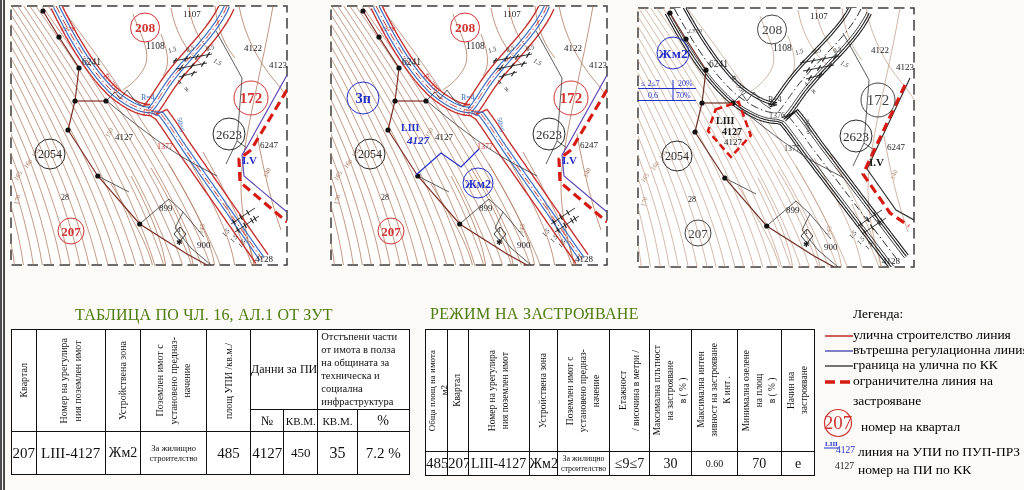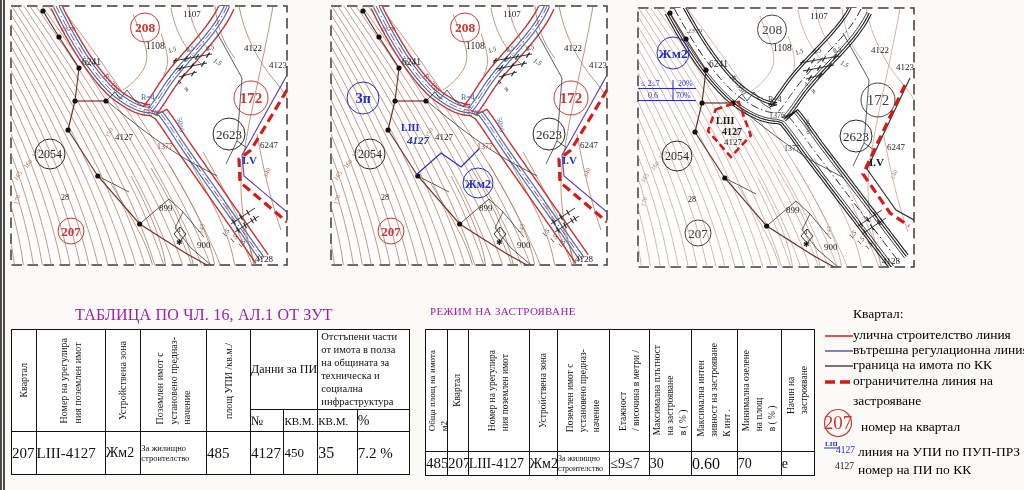--- a/index.html
+++ b/index.html
@@ -1,17 +1,17 @@
 <!DOCTYPE html>
 <html><head><meta charset="utf-8">
 <style>
 * { margin:0; padding:0; box-sizing:border-box; }
 body { width:1024px; height:490px; background:#fbfaf7; font-family:"Liberation Serif", serif; overflow:hidden; position:relative; }
 .tb { border-collapse:collapse; table-layout:fixed; position:absolute; background:#fff; }
-.tb td { border:1px solid #111; vertical-align:middle; padding:0; overflow:hidden; color:#111; }
+.tb td { border:1px solid #111; text-align:center; vertical-align:middle; padding:0; overflow:hidden; color:#111; }
 .vt { writing-mode:vertical-rl; transform:rotate(180deg); margin:0 auto; line-height:1.35; white-space:nowrap; }
 svg text { font-family:"Liberation Serif", serif; }
 </style></head>
 <body>
 
 <div style="position:absolute;left:0;top:0;width:1.8px;height:490px;background:#4b4b4b"></div>
 <div style="position:absolute;left:3px;top:0;width:2.2px;height:490px;background:#4b4b4b"></div>
 
 <svg style="position:absolute;left:10px;top:5px" width="278" height="268" viewBox="-1 -1 278 268" overflow="hidden">
 <clipPath id="clip1">
@@ -589,21 +589,21 @@
 <text x="38" y="90" font-size="8" fill="#2330c8">70%</text>
 
 <path d="M77.6,101.5 L100.6,93.9 L112.8,127.5 L92.9,148.9 L70,122.9 Z" fill="none" stroke="#d81a14" stroke-width="2.6" stroke-dasharray="7 4"></path>
 
 <text x="78" y="116" font-size="10" fill="#1a1a1a" font-weight="bold">LIII</text>
 <text x="84" y="127" font-size="10" fill="#1a1a1a" font-weight="bold">4127</text>
 <text x="86" y="137" font-size="9" fill="#1a1a1a">4127</text>
 </g>
 </svg>
 
-<div style="position:absolute;left:75px;top:306px;font-size:16px;letter-spacing:0.2px;color:#a21caf">ТАБЛИЦА ПО ЧЛ. 16, АЛ.1 ОТ ЗУТ</div>
+<div style="position:absolute;left:75px;top:306px;font-size:16px;letter-spacing:0.2px;color:#4d7c0f">ТАБЛИЦА ПО ЧЛ. 16, АЛ.1 ОТ ЗУТ</div>
 
 <div style="position:absolute;left:11px;top:329px">
     <table class="tb" style="width:397.59999999999997px">
       <colgroup>
         <col style="width:24.5px">
         <col style="width:69.3px">
         <col style="width:35.5px">
         <col style="width:65.6px">
         <col style="width:44.1px">
         <col style="width:33.4px">
@@ -645,21 +645,21 @@
           <td style="font-size:15px">485</td>
           <td style="font-size:15px">4127</td>
           <td style="font-size:13px">450</td>
           <td style="font-size:16px">35</td>
           <td style="font-size:15px">7.2 %</td>
         </tr>
       </tbody>
     </table>
   </div>
 
-<div style="position:absolute;left:430px;top:305px;font-size:11px;letter-spacing:0.35px;color:#a21caf">РЕЖИМ НА ЗАСТРОЯВАНЕ</div>
+<div style="position:absolute;left:430px;top:305px;font-size:16px;letter-spacing:0.35px;color:#4d7c0f">РЕЖИМ НА ЗАСТРОЯВАНЕ</div>
 
 <div style="position:absolute;left:425px;top:329px">
     <table class="tb" style="width:389.5px">
       <colgroup>
         <col style="width:22.1px">
         <col style="width:20.6px">
         <col style="width:60.9px">
         <col style="width:28.3px">
         <col style="width:52.4px">
         <col style="width:39.5px">
@@ -702,39 +702,39 @@
           </td>
         </tr>
         <tr style="height:24.7px" class="data">
           <td style="font-size:15px">485</td>
           <td style="font-size:15px">207</td>
           <td style="font-size:14px">LIII-4127</td>
           <td style="font-size:14px">Жм2</td>
           <td style="font-size:8px"><span style="font-size:8px;line-height:9.5px;display:inline-block">За жилищно<br>строителство</span></td>
           <td style="font-size:14px">≤9≤7</td>
           <td style="font-size:14px">30</td>
-          <td style="font-size:16px">0.60</td>
+          <td style="font-size:10px">0.60</td>
           <td style="font-size:14px">70</td>
           <td style="font-size:14px">е</td>
         </tr>
       </tbody>
     </table>
   </div>
 
-<div style="position:absolute;left:853px;top:306px;font-size:13.5px">Квартал:</div>
+<div style="position:absolute;left:853px;top:306px;font-size:13.5px">Легенда:</div>
 
 <svg style="position:absolute;left:820px;top:300px" width="204" height="190" viewBox="0 0 204 190">
 <line x1="5" y1="36" x2="33" y2="36" stroke="#c63230" stroke-width="1.6"></line>
 <line x1="5" y1="51" x2="33" y2="51" stroke="#4a4ab0" stroke-width="1.4"></line>
 <line x1="5" y1="66" x2="33" y2="66" stroke="#3a3a3a" stroke-width="1.4"></line>
 <line x1="5" y1="82" x2="33" y2="82" stroke="#d81a14" stroke-width="3.6" stroke-dasharray="10 5"></line>
 </svg>
 <div style="position:absolute;left:853px;top:327px;font-size:13.5px;white-space:nowrap">улична строителство линия</div>
 <div style="position:absolute;left:853px;top:342px;font-size:13.5px;white-space:nowrap">вътрешна регулационна линия</div>
-<div style="position:absolute;left:853px;top:357px;font-size:13.5px;white-space:nowrap">граница на имота по КК</div>
+<div style="position:absolute;left:853px;top:357px;font-size:13.5px;white-space:nowrap">граница на улична по КК</div>
 <div style="position:absolute;left:853px;top:373px;font-size:13.5px;white-space:nowrap">ограничителна линия на</div>
 <div style="position:absolute;left:853px;top:393px;font-size:13.5px;white-space:nowrap">застрояване</div>
 
 <svg style="position:absolute;left:820px;top:405px" width="204" height="85" viewBox="0 0 204 85">
 <circle cx="18" cy="18" r="13.5" fill="none" stroke="#cf3634" stroke-width="1.2"></circle>
 <text x="18" y="24" text-anchor="middle" font-size="19" fill="#cf3634" font-family="Liberation Serif">207</text>
 <text x="5" y="41" font-size="7" fill="#2330c8" font-weight="bold" font-family="Liberation Serif">LIII</text>
 <line x1="4" y1="43" x2="19" y2="43" stroke="#2330c8" stroke-width="1"></line>
 <text x="16" y="48" font-size="9.5" fill="#2330c8" font-family="Liberation Serif">4127</text>
 <text x="15" y="64" font-size="9.5" fill="#1a1a1a" font-family="Liberation Serif">4127</text>

